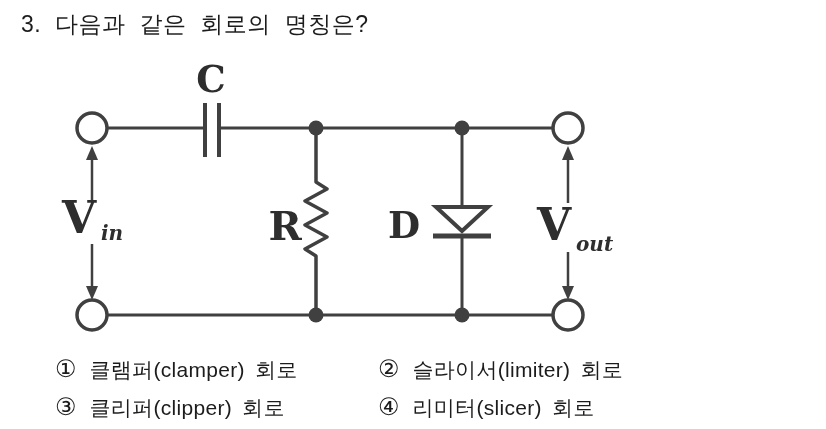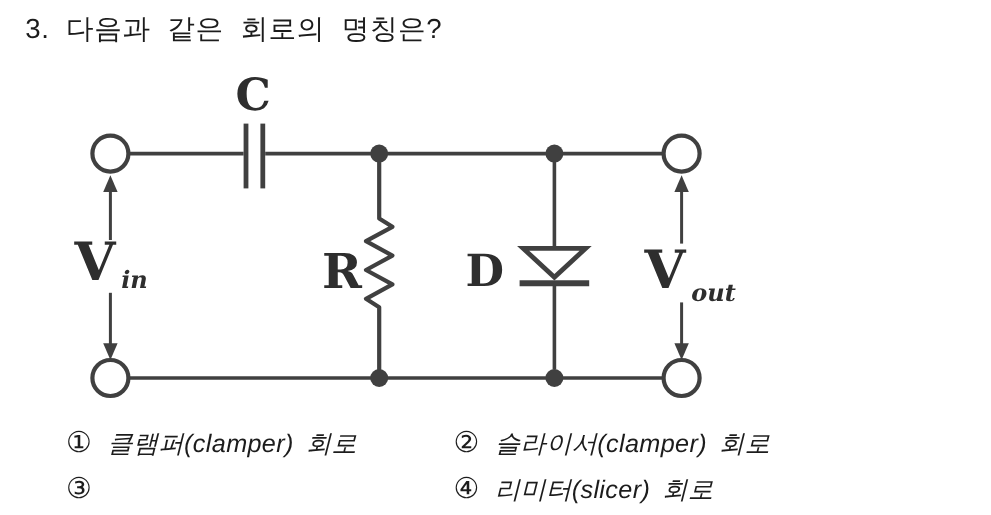--- a/index.html
+++ b/index.html
@@ -52,21 +52,21 @@
     position: absolute;
     display: flex;
     align-items: baseline;
     gap: 13px;
     font-size: 21px;
     color: #1c1c1c;
     white-space: nowrap;
     cursor: default;
   }
   .option .num { font-size: 24px; line-height: 1.2; font-family: "DejaVu Sans", sans-serif; }
-  .option .label { word-spacing: 4px; letter-spacing: 0.3px; font-style: italic; }
+  .option .label { word-spacing: 4px; letter-spacing: 0.3px; }
   .opt-0 { left: 55px;  top: 355px; }
   .opt-1 { left: 378px; top: 355px; }
   .opt-2 { left: 55px;  top: 393px; }
   .opt-3 { left: 378px; top: 393px; }
 </style>
 </head>
 <body>
 
 <div class="page">
 
@@ -133,23 +133,24 @@
       <text class="lbl-sub" x="576" y="251" font-size="20">out</text>
     </g>
   </svg>
 
   <div class="option opt-0">
     <span class="num">①</span>
     <span class="label">클램퍼(clamper) 회로</span>
   </div>
   <div class="option opt-1">
     <span class="num">②</span>
-    <span class="label">슬라이서(clamper) 회로</span>
+    <span class="label">슬라이서(limiter) 회로</span>
   </div>
   <div class="option opt-2">
     <span class="num">③</span>
+    <span class="label">클리퍼(clipper) 회로</span>
   </div>
   <div class="option opt-3">
     <span class="num">④</span>
     <span class="label">리미터(slicer) 회로</span>
   </div>
 
 </div>
 
 </body></html>

